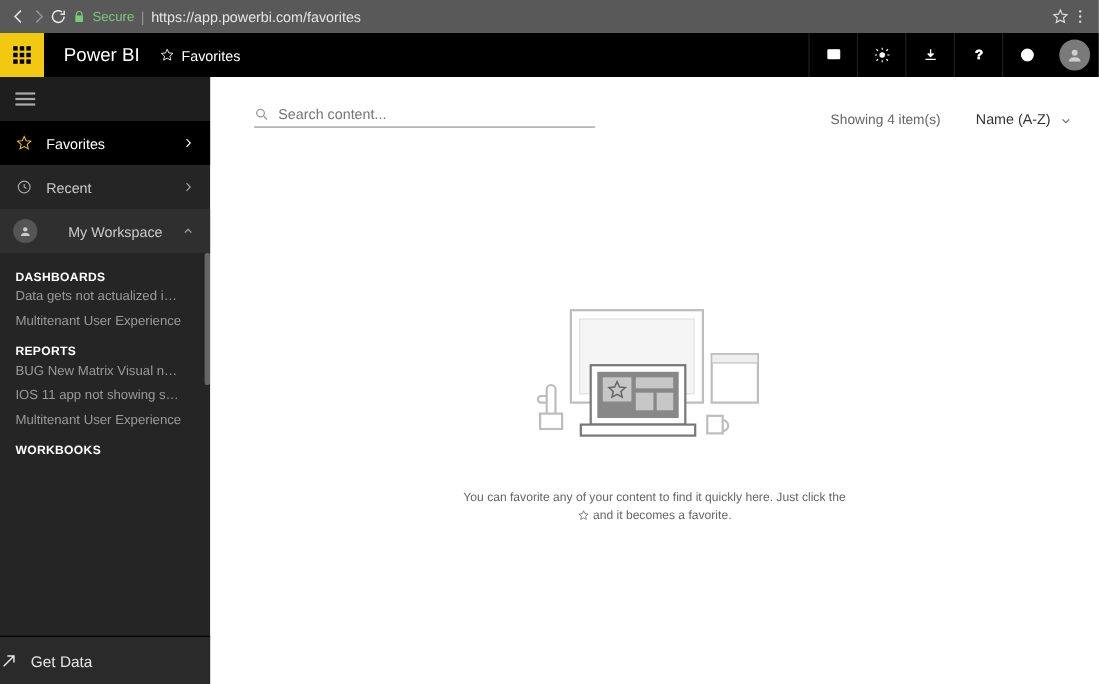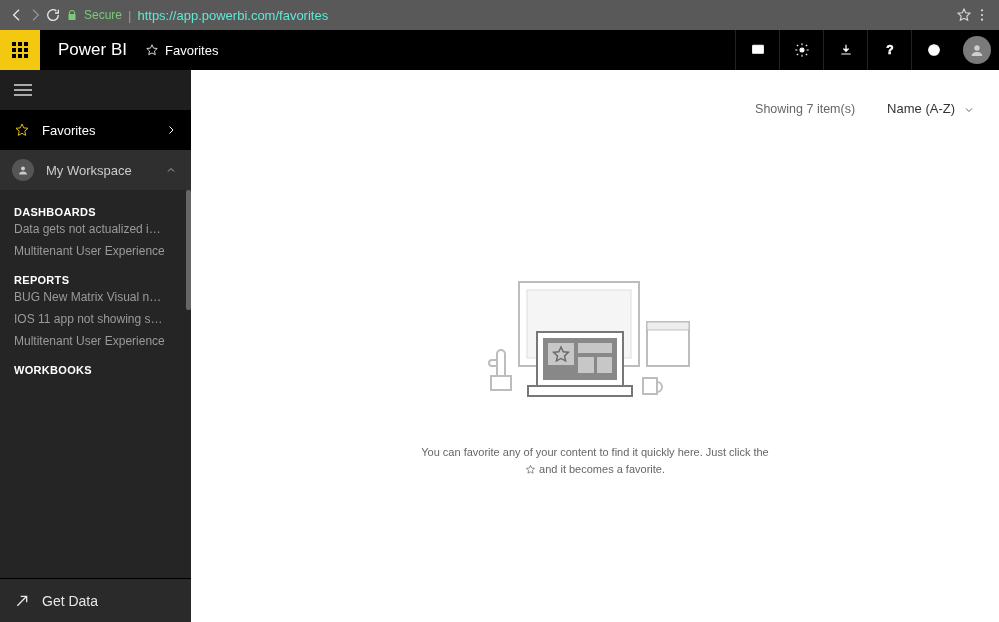--- a/index.html
+++ b/index.html
@@ -10,21 +10,21 @@
   .chrome-bar {
     height: 30px; background: #595959; display: flex; align-items: center;
     padding: 0 8px; color: #d0d0d0; font-size: 13px; gap: 0;
   }
   .chrome-bar .nav-btn { width: 18px; height: 18px; display:flex; align-items:center; justify-content:center; cursor:pointer; }
   .chrome-bar .nav-btn svg { width: 16px; height: 16px; }
   .chrome-bar .url-area { flex: 1; display: flex; align-items: center; gap: 6px; padding-left: 4px; }
   .chrome-bar .lock { width: 12px; height: 12px; }
   .chrome-bar .secure { color: #7CC97C; font-size: 12px; }
   .chrome-bar .divider { color: #999; }
-  .chrome-bar .url { color: #5eead4; font-size: 13px; }
+  .chrome-bar .url { color: #e5e5e5; font-size: 13px; }
   .chrome-bar .star { margin-left: auto; }
 
   
   .header {
     height: 40px; background: #000; display: flex; align-items: center; color: #fff;
   }
   .waffle {
     width: 40px; height: 40px; background: #F2C811; display:flex; align-items:center; justify-content:center;
   }
   .waffle-grid { display:grid; grid-template-columns: repeat(3, 4px); grid-template-rows: repeat(3,4px); gap:2px; }
@@ -59,21 +59,21 @@
   .my-workspace { background:#2f2f2f; }
   .pill { width:22px; height:22px; border-radius:50%; background:#555; display:flex; align-items:center; justify-content:center; margin-left:-2px; margin-right:-2px; }
   .pill svg { width:12px; height:12px; fill:#ccc; }
 
   .ws-content { padding: 10px 24px 10px 14px; overflow:hidden; flex:1; position:relative; }
   .ws-section-title { font-size:11px; font-weight:700; color:#fff; margin-top:6px; letter-spacing:0.3px; }
   .ws-item { font-size:12px; color:#9a9a9a; padding:4px 0; white-space:nowrap; overflow:hidden; text-overflow:ellipsis; cursor:pointer; }
   .ws-scroll-hint { position:absolute; right:0; top:0; width:5px; height:120px; background:#666; border-radius:2px; }
 
   .get-data {
-    height:44px; border-top:1px solid #000; background:#2a2a2a; display:flex; align-items:center; padding:0 14px; gap:12px; font-size:14px; color:#e6e6e6; cursor:pointer;
+    height:44px; border-top:1px solid #000; background:#2a2a2a; display:flex; align-items:center; padding:0 0; gap:12px; font-size:14px; color:#e6e6e6; cursor:pointer;
   }
   .get-data svg { width:16px; height:16px; }
 
   
   .content { flex:1; background:#fff; display:flex; flex-direction:column; }
   .toolbar {
     height:56px; display:flex; align-items:flex-end; padding: 0 24px 10px 40px; gap:20px;
   }
   .search-wrap { display:flex; align-items:center; gap:8px; border-bottom:1px solid #888; width:310px; padding-bottom:4px; }
   .search-wrap svg { width:14px; height:14px; stroke:#999; }
@@ -209,32 +209,42 @@
     <div class="nav-item active">
       <svg viewBox="0 0 24 24" class="star-icon" style="stroke:#F2C811">
           <path d="M12 3l2.6 5.8 6.4.6-4.8 4.4 1.4 6.2L12 17l-5.6 3 1.4-6.2L3 9.4l6.4-.6z"></path>
         </svg>
       <span class="label">Favorites</span>
       <svg class="chev" viewBox="0 0 24 24" fill="none" stroke="#fff" stroke-width="2">
           <path d="M9 5l7 7-7 7"></path>
         </svg>
     </div>
 
+    <div class="nav-item">
+      <svg viewBox="0 0 24 24" fill="none" stroke="#aaa" stroke-width="1.6">
+          <circle cx="12" cy="12" r="8"></circle>
+          <path d="M12 8v4l3 2"></path>
+        </svg>
+      <span class="label">Recent</span>
+      <svg class="chev" viewBox="0 0 24 24" fill="none" stroke="#aaa" stroke-width="2">
+          <path d="M9 5l7 7-7 7"></path>
+        </svg>
+    </div>
 
 
 
 
     <div class="nav-item my-workspace">
       <div class="pill">
         <svg viewBox="0 0 24 24">
             <circle cx="12" cy="9" r="4"></circle>
             <path d="M4 21c0-4 4-6 8-6s8 2 8 6"></path>
           </svg>
       </div>
-      <span class="label" style="margin-left:2px">My Workspace</span>
+      <span class="label" style="margin-left:18px">My Workspace</span>
       <svg class="chev" viewBox="0 0 24 24" fill="none" stroke="#aaa" stroke-width="2">
           <path d="M6 15l6-6 6 6"></path>
         </svg>
     </div>
 
     <div class="ws-content">
       <div class="ws-scroll-hint"></div>
       <div class="ws-section-title">DASHBOARDS</div>
       <div class="ws-item">Data gets not actualized in iPad app</div>
       <div class="ws-item">Multitenant User Experience</div>
@@ -251,22 +261,29 @@
     <div class="get-data">
       <svg viewBox="0 0 24 24" fill="none" stroke="#e6e6e6" stroke-width="2">
           <path d="M5 19 L19 5 M10 5h9v9"></path>
         </svg>
       <span>Get Data</span>
     </div>
   </div>
 
   <div class="content">
     <div class="toolbar">
+      <div class="search-wrap">
+        <svg viewBox="0 0 24 24" fill="none" stroke="#999" stroke-width="2">
+            <circle cx="10" cy="10" r="6"></circle>
+            <path d="M20 20l-5-5"></path>
+          </svg>
+        <input class="search-input" placeholder="Search content..." style="">
+      </div>
       <div class="toolbar-spacer"></div>
-      <div class="showing">Showing 7 item(s)</div>
+      <div class="showing">Showing 4 item(s)</div>
       <div class="sort">
         <span>Name (A-Z)</span>
         <svg viewBox="0 0 24 24" fill="none" stroke="#666" stroke-width="2">
             <path d="M6 9l6 6 6-6"></path>
           </svg>
       </div>
     </div>
 
     <div class="empty-state">
       <div class="illus">

